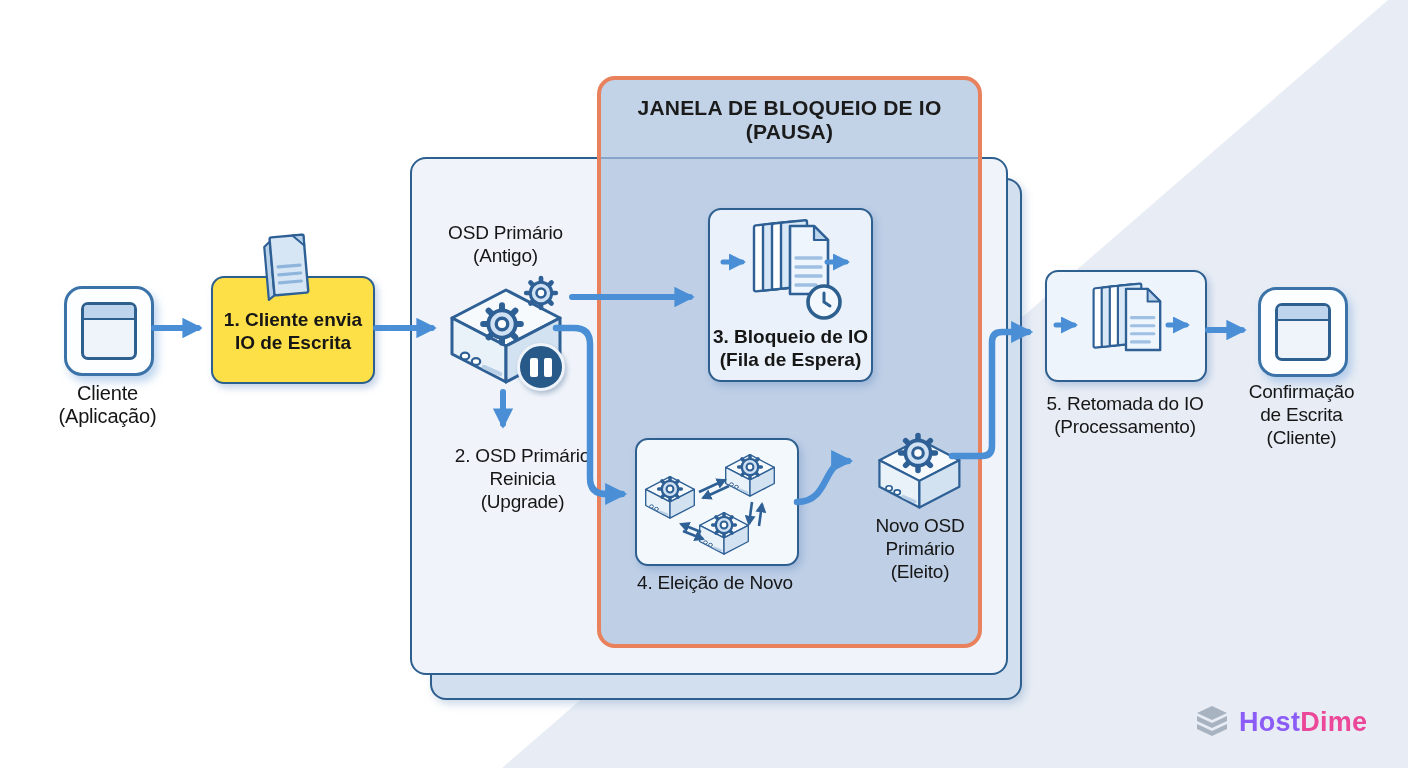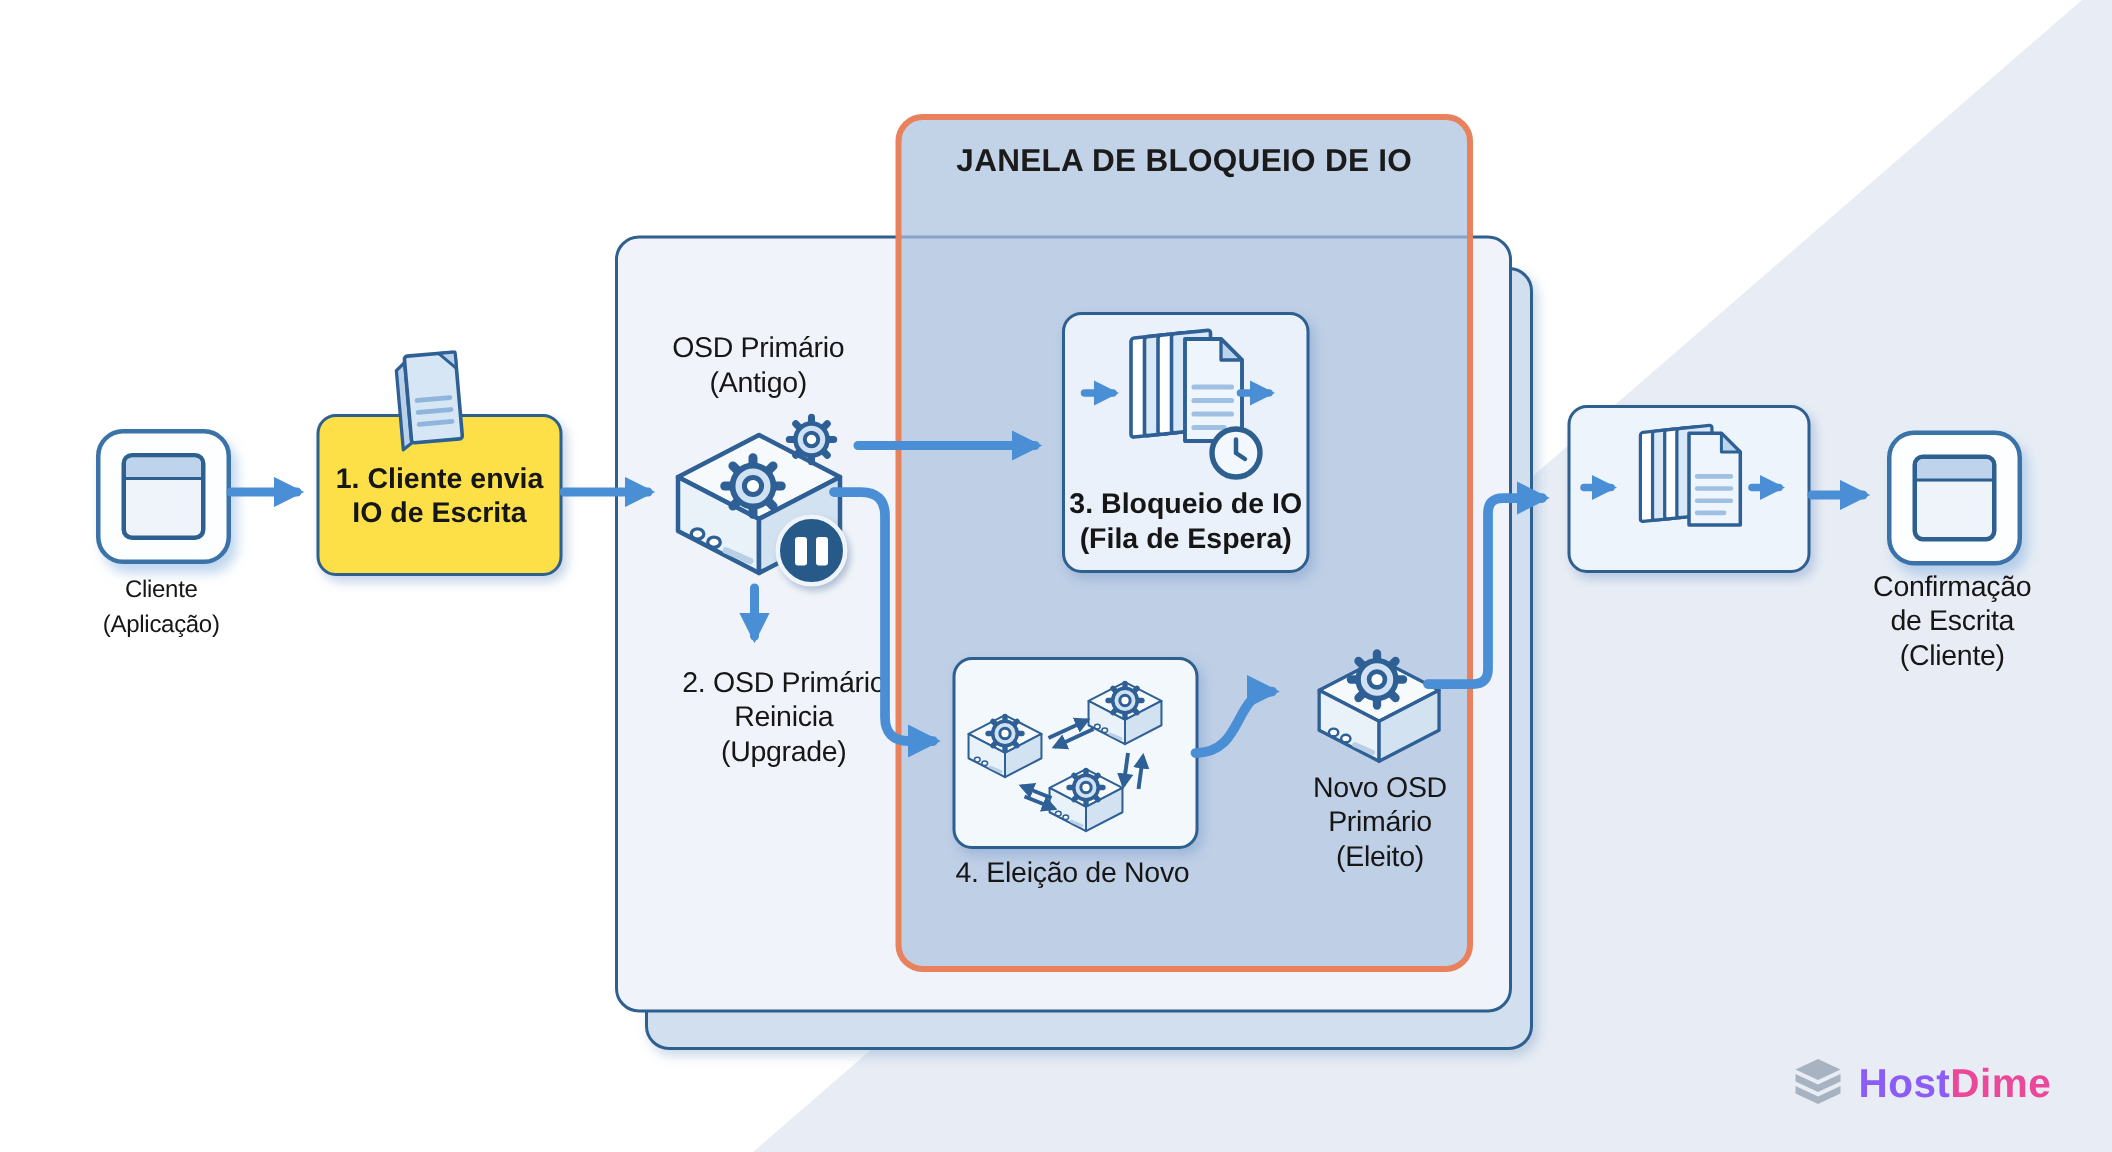--- a/index.html
+++ b/index.html
@@ -140,29 +140,30 @@
   </svg>
 
   <div class="bg-tri"></div>
 
   <div class="back-panel"></div>
   <div class="main-panel"></div>
 
   <div class="io-window z5">
     <div class="io-title">
       <span>JANELA DE BLOQUEIO DE IO</span>
+      <span>(PAUSA)</span>
     </div>
   </div>
 
   <div class="tile z6" style="left:64px;top:286px;">
     <div class="win">
         <div class="bar"></div>
       </div>
   </div>
-  <div class="lbl z6" style="left:30px;top:382px;width:155px;font-size:16px;">
+  <div class="lbl z6" style="left:30px;top:382px;width:155px;font-size:20px;">
     <span>Cliente</span>
     <span>(Aplicação)</span>
   </div>
 
   <div class="node z6" style="left:211px;top:276px;width:160px;height:104px;">
     <div class="node-text" style="top:30px;">
       <span>1. Cliente envia</span>
       <span>IO de Escrita</span>
     </div>
   </div>
@@ -235,20 +236,24 @@
   <div class="lbl z6" style="left:855px;top:514px;width:130px;">
     <span>Novo OSD</span>
     <span>Primário</span>
     <span>(Eleito)</span>
   </div>
 
   <div class="node z6" style="left:1045px;top:270px;width:158px;height:108px;background:#eef4fb;"></div>
   <svg class="icon-abs z6" style="left:1090px;top:278px;" width="76" height="88">
     <use href="#stack" transform="scale(0.9)"></use>
   </svg>
+  <div class="lbl z6" style="left:1030px;top:392px;width:190px;">
+    <span>5. Retomada do IO</span>
+    <span>(Processamento)</span>
+  </div>
 
   <div class="tile z6" style="left:1258px;top:287px;">
     <div class="win">
         <div class="bar"></div>
       </div>
   </div>
   <div class="lbl z6" style="left:1234px;top:380px;width:135px;">
     <span>Confirmação</span>
     <span>de Escrita</span>
     <span>(Cliente)</span>

